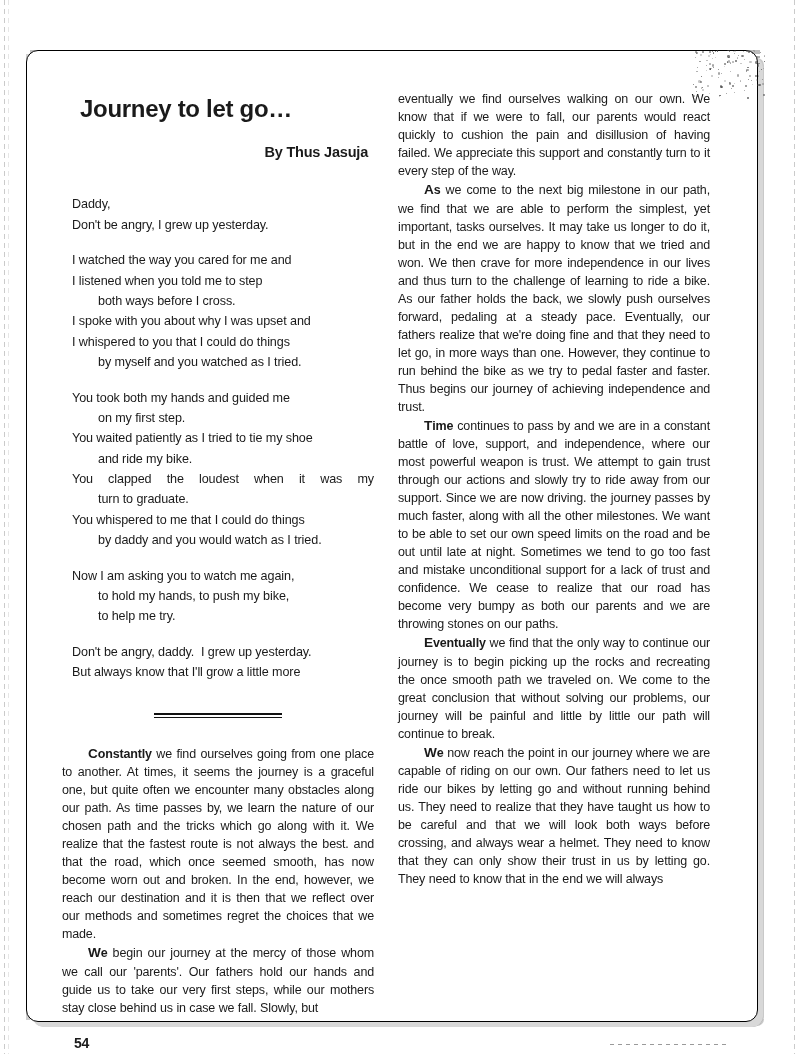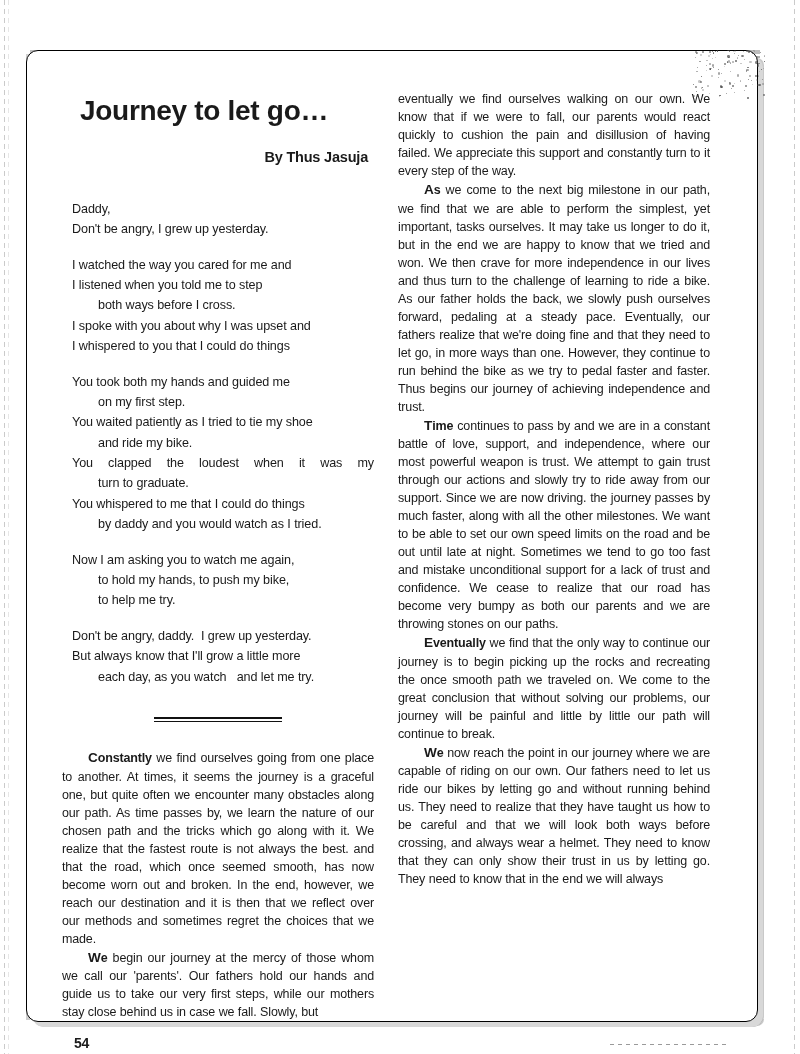--- a/index.html
+++ b/index.html
@@ -107,21 +107,21 @@
     gap: 24px;
     align-items: flex-start;
   }
   .col {
     width: 312px;
     flex: 0 0 312px;
   }
 
   
   #headline {
-    font-size: 28px;
+    font-size: 24px;
     font-weight: bold;
     letter-spacing: -0.3px;
     margin: 6px 0 0 18px;
     line-height: 1.1;
   }
   #byline {
     font-size: 14.5px;
     font-weight: bold;
     text-align: right;
     margin: 22px 6px 0 0;
@@ -340,40 +340,40 @@
             <div class="stanza">
               <div class="line">Daddy,</div>
               <div class="line">Don't be angry, I grew up yesterday.</div>
             </div>
             <div class="stanza">
               <div class="line">I watched the way you cared for me and</div>
               <div class="line">I listened when you told me to step</div>
               <div class="line indent">both ways before I cross.</div>
               <div class="line">I spoke with you about why I was upset and</div>
               <div class="line">I whispered to you that I could do things</div>
+              <div class="line indent">by myself and you watched as I tried.</div>
             </div>
             <div class="stanza">
               <div class="line">You took both my hands and guided me</div>
               <div class="line indent">on my first step.</div>
               <div class="line">You waited patiently as I tried to tie my shoe</div>
               <div class="line indent">and ride my bike.</div>
               <div class="line justify">You clapped the loudest when it was my</div>
               <div class="line indent">turn to graduate.</div>
               <div class="line">You whispered to me that I could do things</div>
               <div class="line indent">by daddy and you would watch as I tried.</div>
             </div>
             <div class="stanza">
               <div class="line">Now I am asking you to watch me again,</div>
               <div class="line indent">to hold my hands, to push my bike,</div>
               <div class="line indent">to help me try.</div>
             </div>
             <div class="stanza">
               <div class="line">Don't be angry, daddy.  I grew up yesterday.</div>
               <div class="line">But always know that I'll grow a little more</div>
-              <div class="line indent">each day, as you watch   and let me try.</div>
             </div>
           </div>
 
         <hr id="poem-divider">
 
         <div class="prose" id="left-prose">
             <p><span class="lead"><span class="lead-cap">C</span><span>onstantly</span></span><span> we find ourselves going from one place to another.  At times, it seems the journey is a graceful one, but quite often we encounter many obstacles along our path.  As time passes by, we learn the nature of our chosen path and the tricks which go along with it.  We realize that the fastest route is not always the best. and that the road, which once seemed smooth, has now become worn out and broken.  In the end, however, we reach our destination and it is then that we reflect over our methods and sometimes regret the choices that we made.</span></p>
             <p><span class="lead"><span class="lead-cap">W</span><span>e</span></span><span> begin our journey at the mercy of those whom we call our 'parents'.  Our fathers hold our hands and guide us to take our very first steps, while our mothers stay close behind us in case we fall.  Slowly, but</span></p>
           </div>
 

